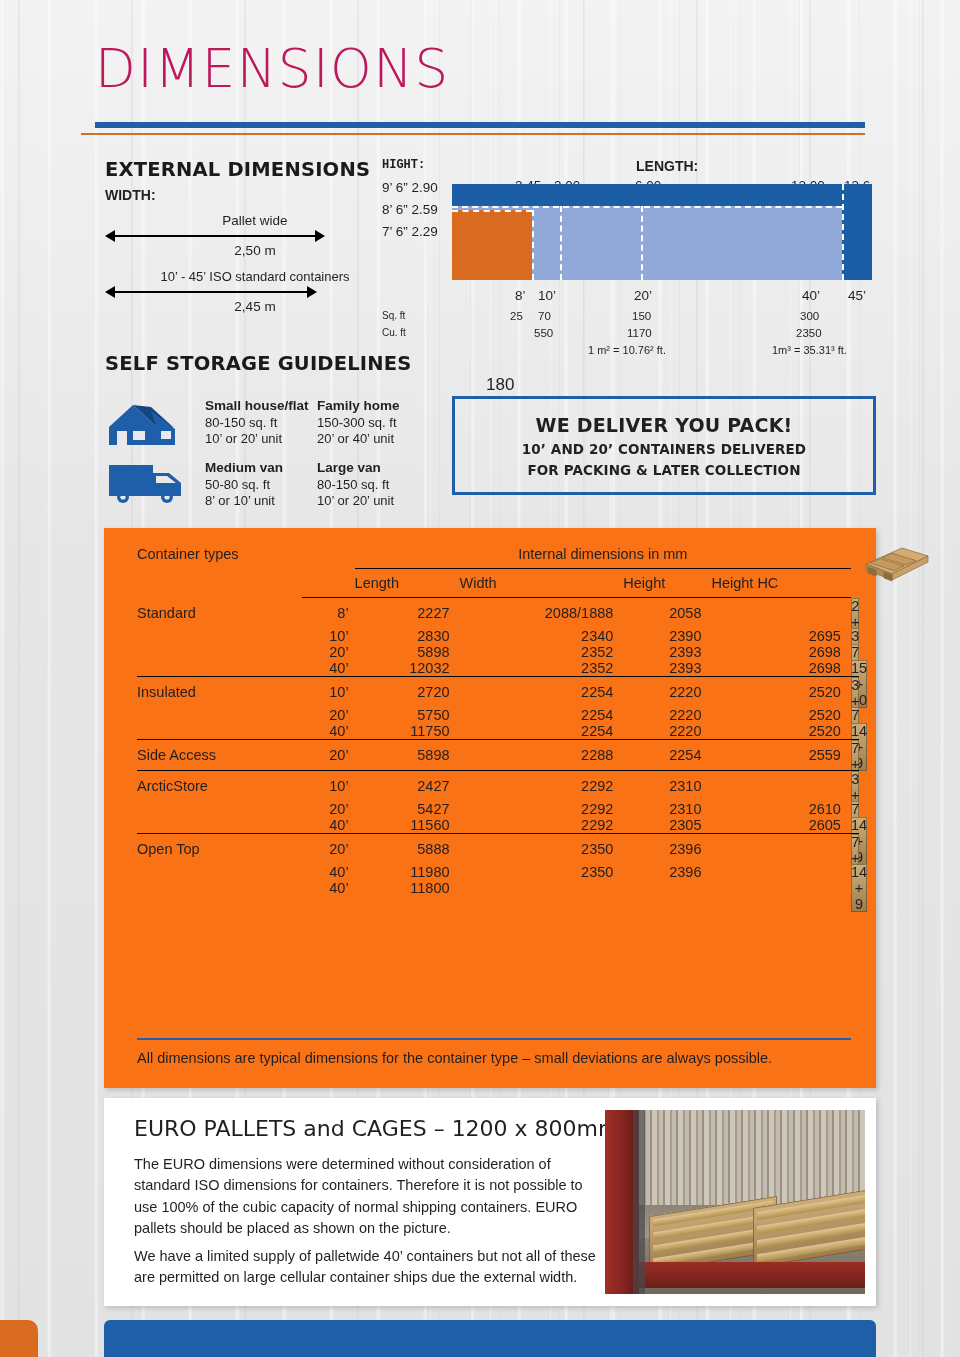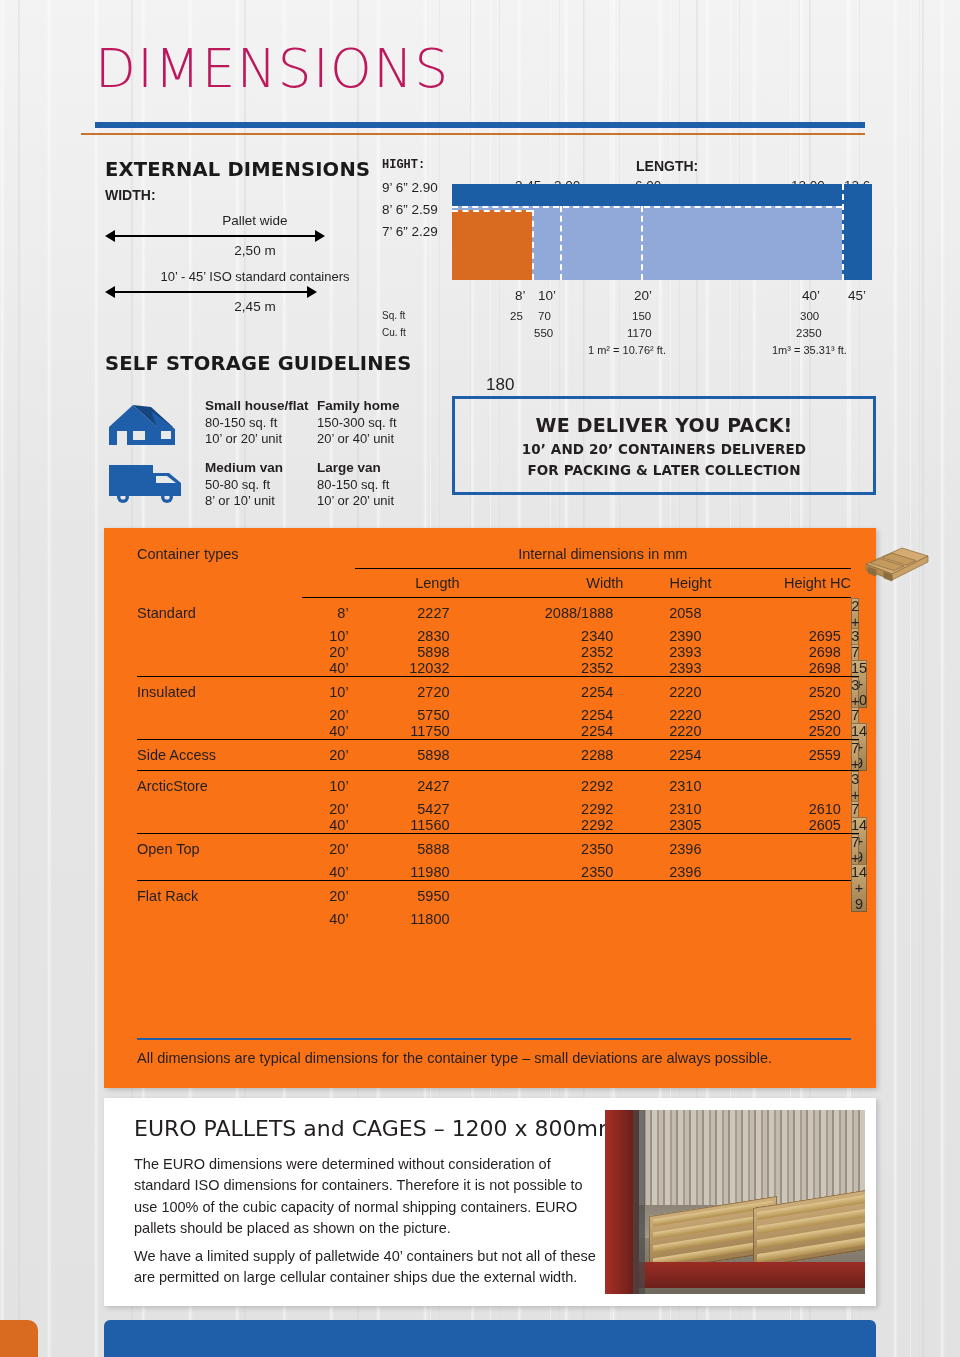--- a/index.html
+++ b/index.html
@@ -91,21 +91,21 @@
     position:absolute;left:104px;top:528px;width:772px;height:560px;background:#f97316;
     box-shadow:2px 2px 5px rgba(0,0,0,.18);
   }
   #card-spine{position:absolute;left:104px;top:528px;width:9px;height:542px;background:#1f5fa9;}
   #card-spine-orange{position:absolute;left:104px;top:1070px;width:9px;height:12px;background:#d96b21;}
 
   #dimtable{position:absolute;left:33px;top:18px;width:714px;border-collapse:collapse;font-size:14.5px;}
   #dimtable th,#dimtable td{padding:0;font-weight:normal;}
   .th-types{font-weight:bold;font-size:14.5px;text-align:left;padding-bottom:6px !important;}
   .th-internal{font-weight:bold;font-size:14.5px;text-align:center;padding-bottom:6px !important;border-bottom:1.5px solid #000;}
-  .th-sub{text-align:right;font-size:14.5px;padding:6px 0 6px 0 !important;border-bottom:1.5px solid #000;}
+  .th-sub{text-align:left;font-size:14.5px;padding:6px 0 6px 0 !important;border-bottom:1.5px solid #000;}
   .th-blank{border-bottom:none !important;}
   td.type{font-weight:bold;font-size:14.5px;padding:7px 0 7px 0 !important;}
   td.size{text-align:right;padding-right:6px !important;}
   td.num{text-align:right;padding-right:10px !important;}
   td.pal{text-align:center;}
   tr.grp-top td{border-top:1.5px solid #000;}
   .pallet-head{position:absolute;left:756px;top:14px;width:70px;height:42px;}
   #table-footrule{position:absolute;left:33px;top:510px;width:714px;height:2px;background:#1f5fa9;}
   #table-note{position:absolute;left:33px;top:522px;font-size:14.5px;}
 
@@ -424,29 +424,20 @@
         </tr>
         <tr>
           <td class="type"></td>
           <td class="size">40’</td>
           <td class="num">11980</td>
           <td class="num">2350</td>
           <td class="num">2396</td>
           <td class="num"></td>
           <td class="pal">14 + 9</td>
         </tr>
-        <tr class="grp-top">
-          <td class="type">Flat Rack</td>
-          <td class="size">20’</td>
-          <td class="num">5950</td>
-          <td class="num"></td>
-          <td class="num"></td>
-          <td class="num"></td>
-          <td class="pal"></td>
-        </tr>
         <tr>
           <td class="type"></td>
           <td class="size">40’</td>
           <td class="num">11800</td>
           <td class="num"></td>
           <td class="num"></td>
           <td class="num"></td>
           <td class="pal"></td>
         </tr>
       </tbody>

